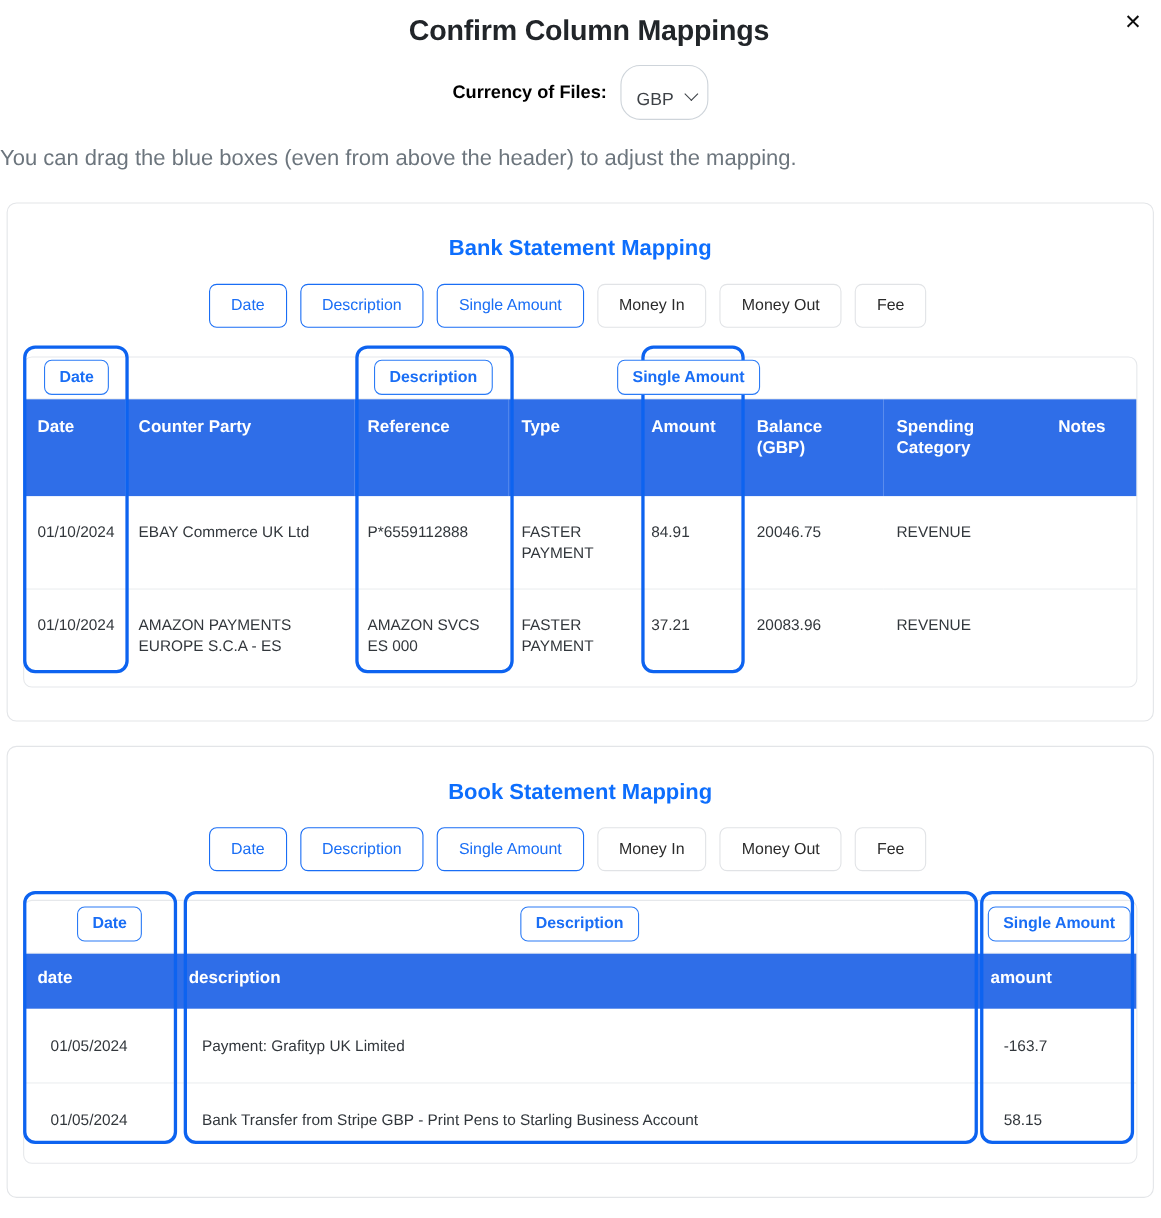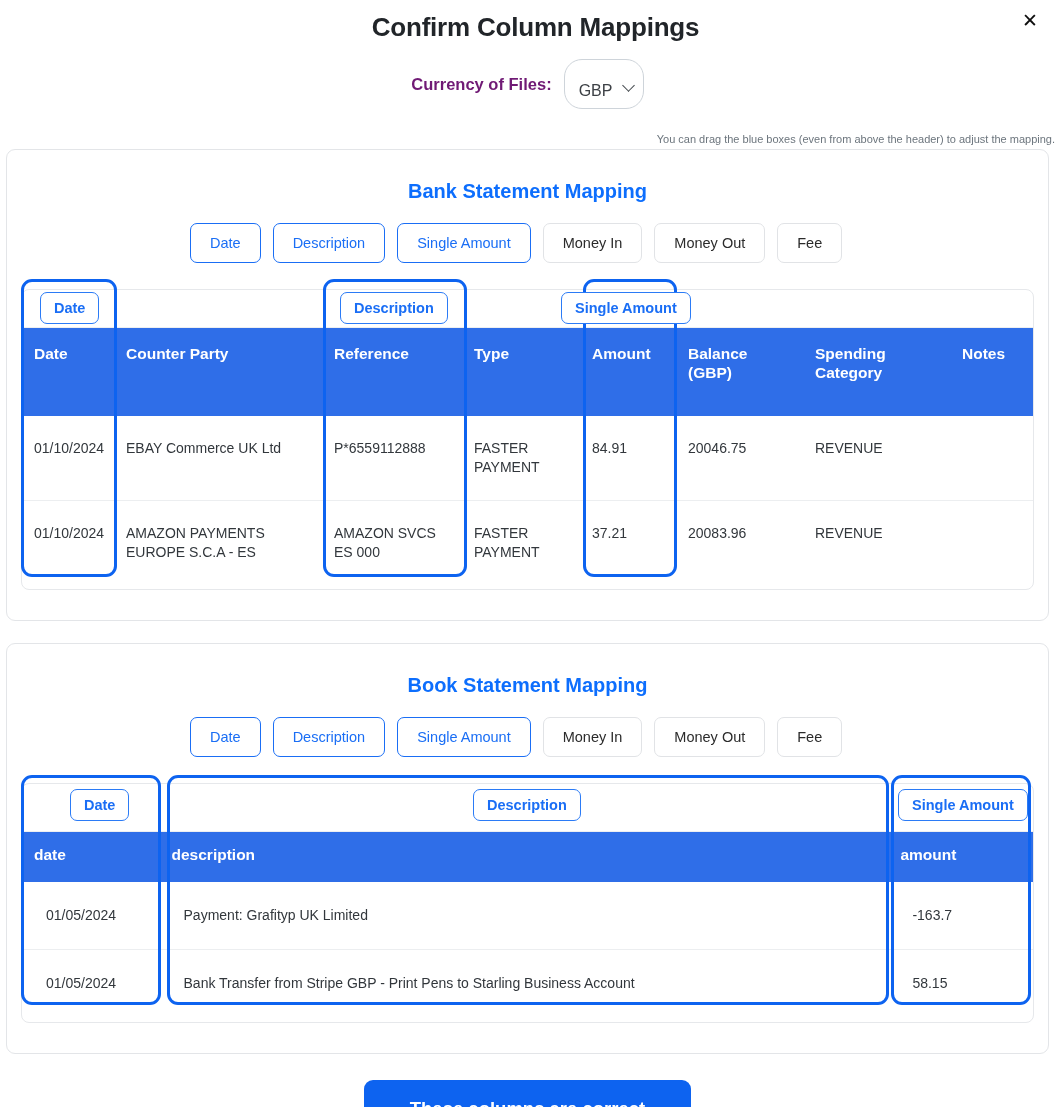--- a/index.html
+++ b/index.html
@@ -21,43 +21,43 @@
     padding: 0;
   }
   .modal-title {
     text-align: center; font-size: 26px; font-weight: 700;
     color: #212529; margin: 0 0 8px 16px; letter-spacing: -.2px;
   }
   .currency-row {
     display: flex; align-items: center; justify-content: center;
     gap: 12px; margin-top: 16px;
   }
-  .currency-label { font-size: 16.5px; font-weight: 600; color: #701a75; }
+  .currency-label { font-size: 16.5px; font-weight: 600; color: #000000; }
   .currency-select {
     font-family: Liberation Sans, sans-serif;
     font-size: 16px; color: #3d4146;
     padding: 22px 30px 9px 14px;
     border: 1px solid #ced4da; border-radius: 18px;
     background: #fff; appearance: none; -webkit-appearance: none;
     cursor: pointer; position: relative;
   }
   .select-wrap { position: relative; display: inline-block; }
   .select-wrap .chev {
     position: absolute; right: 11px; top: 50%; margin-top: -3px;
     width: 9px; height: 9px; pointer-events: none;
   }
   .select-wrap .chev::before {
     content: ""; position: absolute; left: 0; top: 0;
     width: 8px; height: 8px;
     border-right: 1.8px solid #41464b; border-bottom: 1.8px solid #41464b;
     transform: rotate(45deg);
   }
   .hint {
-    text-align: right; font-size: 11px; color: #6c757d;
-    margin-top: 24px; margin-bottom: 4px;
+    text-align: left; font-size: 20px; color: #6c757d;
+    margin-top: 24px; margin-bottom: 28px;
   }
 
   
   .card {
     margin: 0 6px 22px 6px;
     border: 1px solid #e3e5e8; border-radius: 9px;
     background: #fff; padding: 22px 0 30px 0;
   }
   .card-title {
     text-align: center; font-size: 20px; font-weight: 700;

